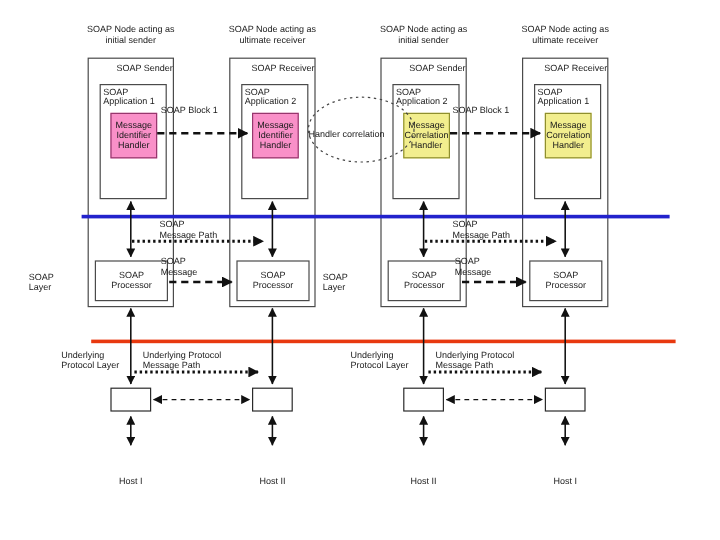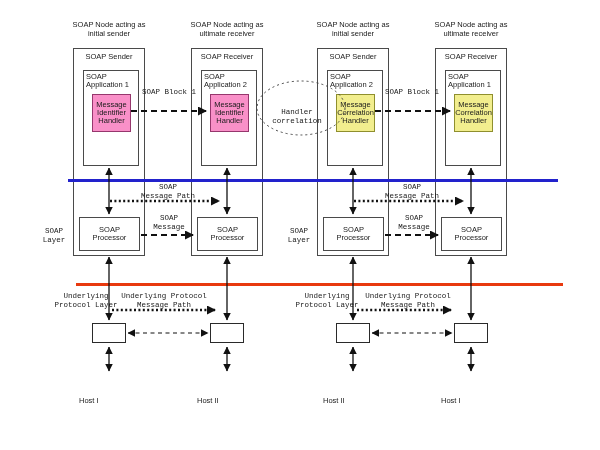--- a/index.html
+++ b/index.html
@@ -6,37 +6,37 @@
   #canvas{
     position:relative;width:600px;height:420px;background:#ffffff;overflow:hidden;
     font-family:"Liberation Sans","DejaVu Sans",sans-serif;
     font-size:7.5px;line-height:8.5px;color:#1a1a1a;
   }
   #canvas *{box-sizing:border-box;}
   
   .hdr{position:absolute;left:calc(var(--cx) - 55px);width:110px;top:21px;text-align:center;}
   .outer{position:absolute;left:calc(var(--cx) - 36px);width:72px;top:48px;height:208px;
          border:1px solid var(--box-border,#4a4a4a);background:#fff;}
-  .role{position:absolute;left:calc(var(--cx) - 35px);width:70px;top:53px;text-align:center;}
+  .role{position:absolute;left:calc(var(--cx) - 35px);width:70px;top:53px;text-align:right;}
   .appbox{position:absolute;left:calc(var(--cx) - 26px);width:56px;top:70px;height:96px;
           border:1px solid var(--box-border,#4a4a4a);background:#fff;}
   .applabel{position:absolute;left:calc(var(--cx) - 23px);width:54px;top:73px;text-align:left;line-height:8px;}
   .handler{position:absolute;left:calc(var(--cx) - 17px);width:39px;top:94px;height:38px;
            display:flex;flex-direction:column;justify-content:center;align-items:center;
            text-align:center;line-height:8px;border:1px solid #333;}
   .handler.pink{background:var(--pink,#f990c8);border-color:var(--pink-border,#96376d);}
   .handler.yellow{background:var(--yellow,#f2ee8e);border-color:var(--yellow-border,#8f8f2e);}
   .procbox{position:absolute;left:calc(var(--cx) - 30px);width:61px;top:217px;height:34px;
            border:1px solid var(--box-border,#4a4a4a);background:#fff;
            display:flex;justify-content:center;align-items:center;text-align:center;}
   .smallbox{position:absolute;left:calc(var(--cx) - 17px);width:34px;top:323px;height:20px;
             border:1px solid #2a2a2a;background:#fff;}
-  .host{position:absolute;left:calc(var(--cx) - 30px);width:60px;top:397px;}
-  
-  .lbl{position:absolute;text-align:center;font-family:Liberation Mono, monospace;}
+  .host{position:absolute;left:calc(var(--cx) - 30px);width:60px;top:397px;text-align:center;}
+  
+  .lbl{position:absolute;}
   #lbl-block1{left:134px;top:88px;width:70px;}
   #lbl-block2{left:377px;top:88px;width:70px;}
   #lbl-msgcorr{left:257px;top:108px;width:80px;}
   #lbl-msgpath1{left:133px;top:183px;width:70px;}
   #lbl-msgpath2{left:377px;top:183px;width:70px;}
   #lbl-msg1{left:134px;top:214px;width:70px;}
   #lbl-msg2{left:379px;top:214px;width:70px;}
   #lbl-layerL{left:24px;top:227px;width:60px;}
   #lbl-layerM{left:269px;top:227px;width:60px;}
   #lbl-ulayerL{left:51px;top:292px;width:70px;}

